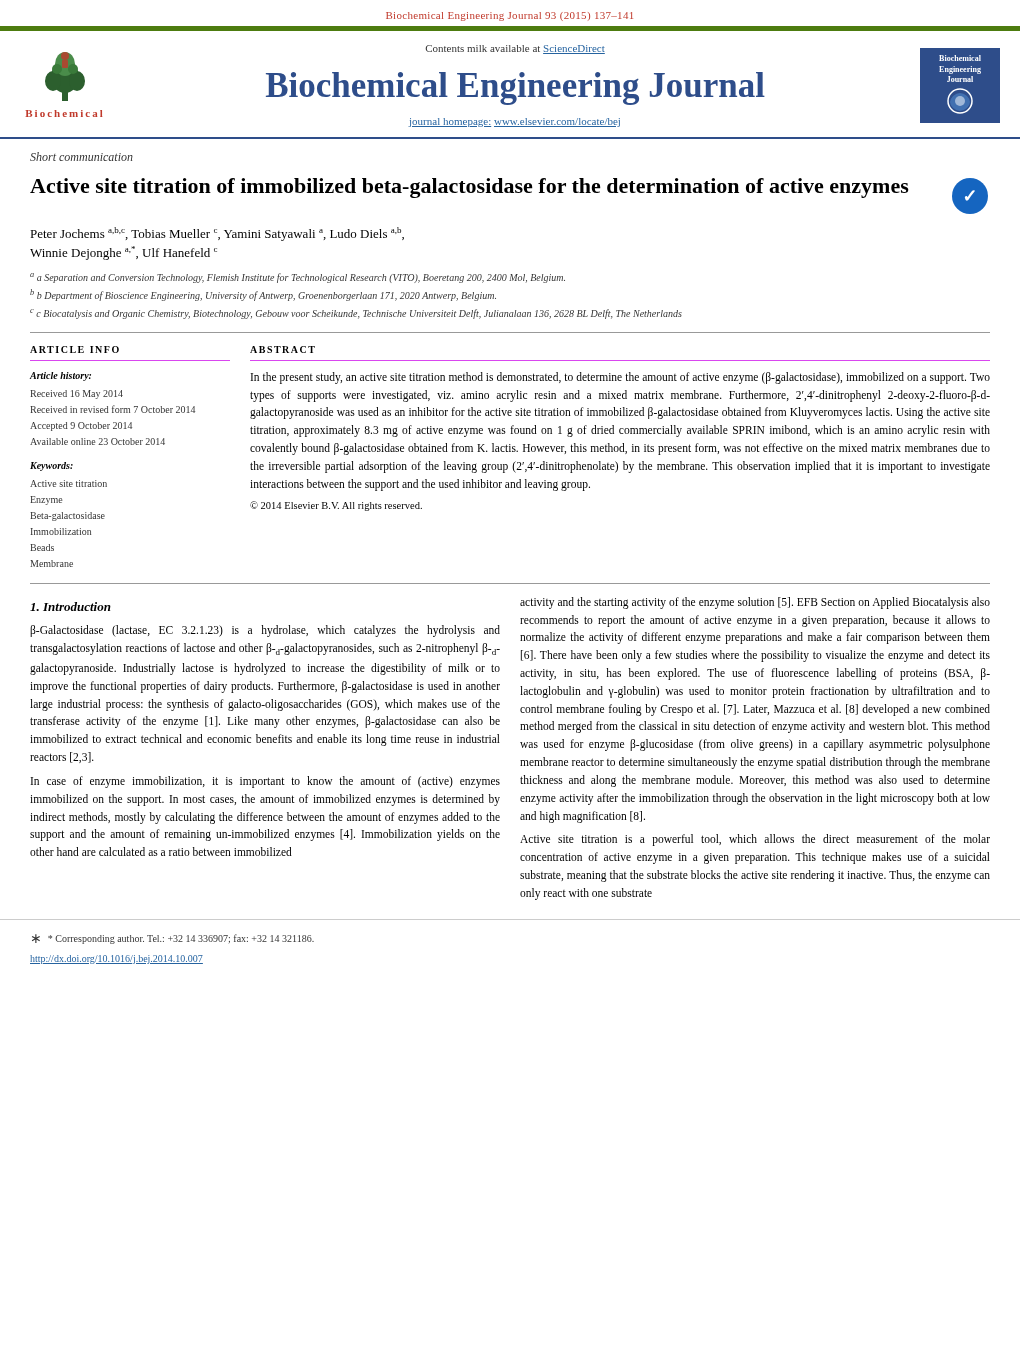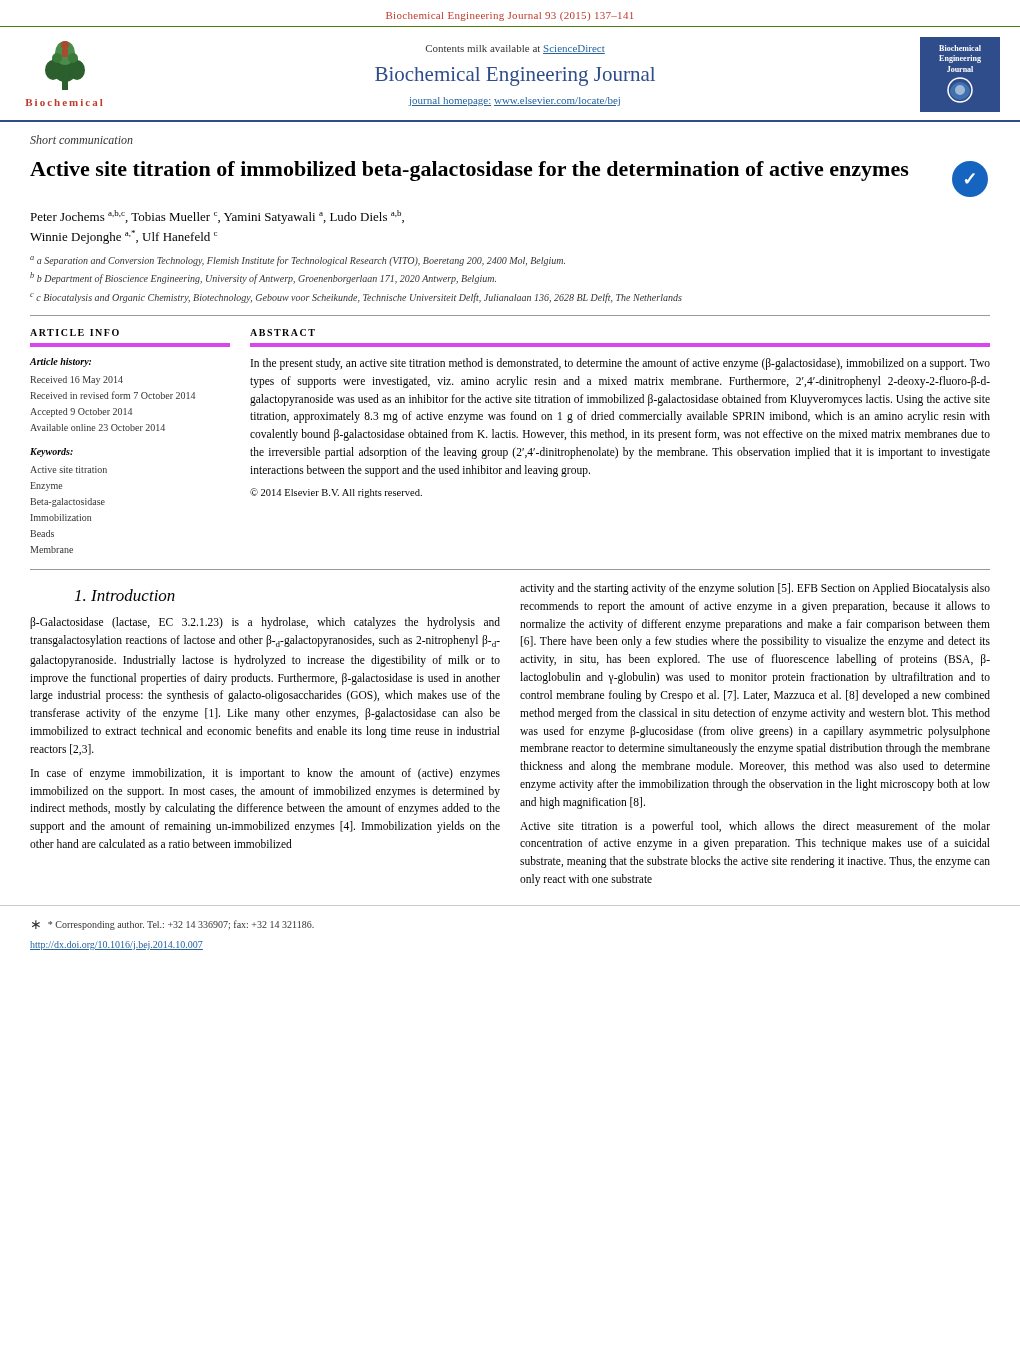--- a/index.html
+++ b/index.html
@@ -10,21 +10,21 @@
       width: 1020px;
       min-height: 1351px;
       font-size: 13px;
       line-height: 1.4;
     }
 
     
     .journal-top-bar {
       text-align: center;
       padding: 6px 0 2px 0;
-      border-bottom: 1px solid #4d7c0f;
+      border-bottom: 5px solid #4d7c0f;
     }
     .journal-top-bar .journal-name-top {
       font-size: 11px;
       color: #c0392b;
       letter-spacing: 0.3px;
     }
 
     
     .header-area {
       display: flex;
@@ -52,22 +52,22 @@
     .header-center {
       flex: 1;
       text-align: center;
     }
     .contents-line {
       font-size: 11px;
       color: #333;
       margin-bottom: 4px;
     }
     .journal-title-main {
-      font-size: 21px;
-      font-weight: normal;
+      font-size: 35px;
+      font-weight: bold;
       color: #2e4d8a;
       font-family: 'Times New Roman', serif;
       margin-bottom: 4px;
     }
     .journal-homepage {
       font-size: 11px;
       color: #333;
     }
     .journal-homepage span {
       color: #2563a0;
@@ -164,21 +164,21 @@
     .right-col {
       flex: 1;
     }
 
     
     .section-label {
       font-size: 10px;
       font-weight: bold;
       letter-spacing: 1.5px;
       text-transform: uppercase;
-      border-bottom: 4px solid #d946ef;
+      border-bottom: 1px solid #d946ef;
       padding-bottom: 3px;
       margin-bottom: 8px;
     }
     .article-history-label {
       font-size: 10px;
       font-weight: bold;
       font-style: italic;
       margin-bottom: 4px;
     }
     .article-history-row {
@@ -220,26 +220,25 @@
       margin-top: 6px;
     }
     .body-left {
       flex: 1;
     }
     .body-right {
       flex: 1;
     }
 
     .section-heading {
-      font-size: 17px;
-      font-weight: normal;
+      font-size: 13px;
+      font-weight: bold;
       font-style: italic;
       margin-bottom: 6px;
       margin-top: 4px;
-      margin-left: 44px;
     }
     .body-para {
       font-size: 11.5px;
       line-height: 1.55;
       text-align: justify;
       margin-bottom: 6px;
       color: #000;
     }
 
     

